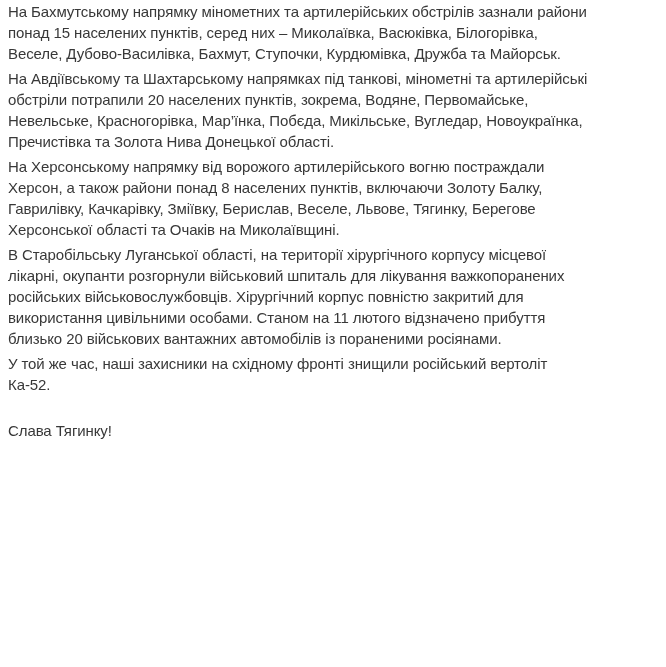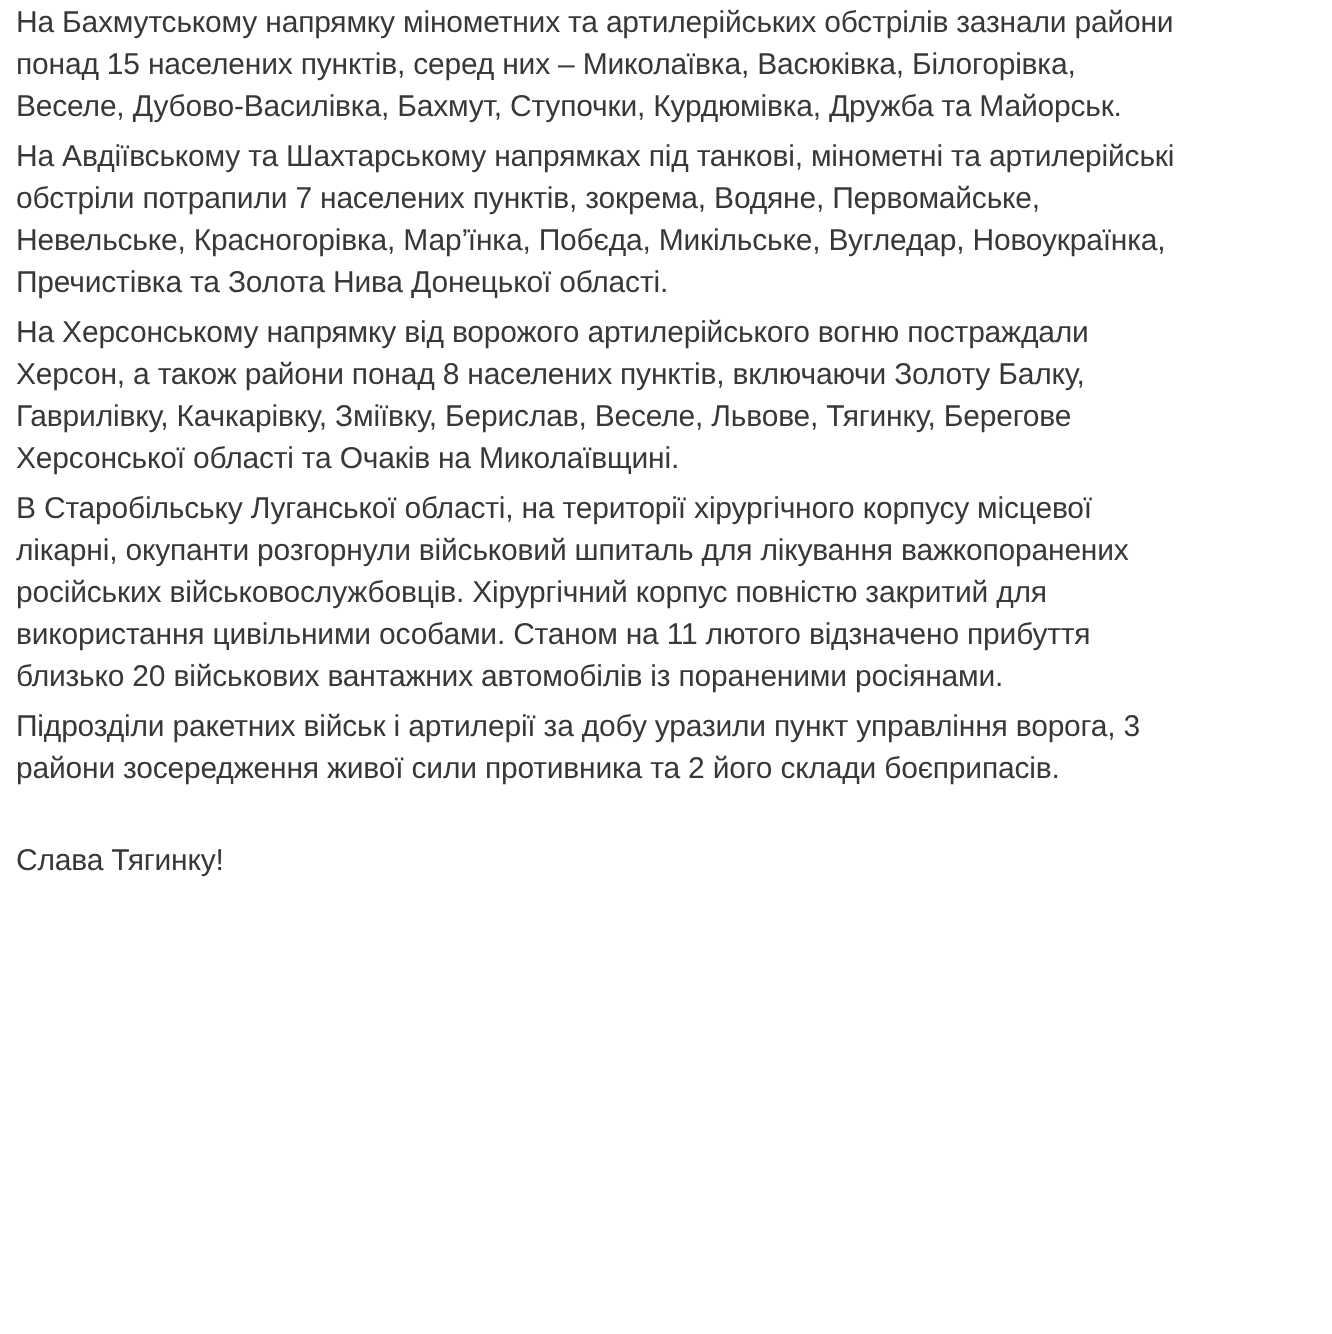--- a/index.html
+++ b/index.html
@@ -26,21 +26,21 @@
   }
   .report p:last-child {
     margin-bottom: 0;
   }
 </style>
 </head>
 <body>
 
 <div class="report">
   <p>На Бахмутському напрямку мінометних та артилерійських обстрілів зазнали райони понад 15 населених пунктів, серед них – Миколаївка, Васюківка, Білогорівка, Веселе, Дубово-Василівка, Бахмут, Ступочки, Курдюмівка, Дружба та Майорськ.</p>
-  <p>На Авдіївському та Шахтарському напрямках під танкові, мінометні та артилерійські обстріли потрапили 7 населених пунктів, зокрема, Водяне, Первомайське, Невельське, Красногорівка, Мар’їнка, Побєда, Микільське, Вугледар, Новоукраїнка, Пречистівка та Золота Нива Донецької області.</p>
+  <p>На Авдіївському та Шахтарському напрямках під танкові, мінометні та артилерійські обстріли потрапили 20 населених пунктів, зокрема, Водяне, Первомайське, Невельське, Красногорівка, Мар’їнка, Побєда, Микільське, Вугледар, Новоукраїнка, Пречистівка та Золота Нива Донецької області.</p>
   <p>На Херсонському напрямку від ворожого артилерійського вогню постраждали Херсон, а також райони понад 8 населених пунктів, включаючи Золоту Балку, Гаврилівку, Качкарівку, Зміївку, Берислав, Веселе, Львове, Тягинку, Берегове Херсонської області та Очаків на Миколаївщині.</p>
   <p>В Старобільську Луганської області, на території хірургічного корпусу місцевої лікарні, окупанти розгорнули військовий шпиталь для лікування важкопоранених російських військовослужбовців. Хірургічний корпус повністю закритий для використання цивільними особами. Станом на 11 лютого відзначено прибуття близько 20 військових вантажних автомобілів із пораненими росіянами.</p>
-  <p>Підрозділи ракетних військ і артилерії за добу уразили пункт управління ворога, 3 райони зосередження живої сили противника та 2 його склади боєприпасів.</p>
+  <p>У той же час, наші захисники на східному фронті знищили російський вертоліт Ка-52.</p>
   <p>
     <br>
     <span>Слава Тягинку!</span>
   </p>
 </div>
 
 </body></html>

